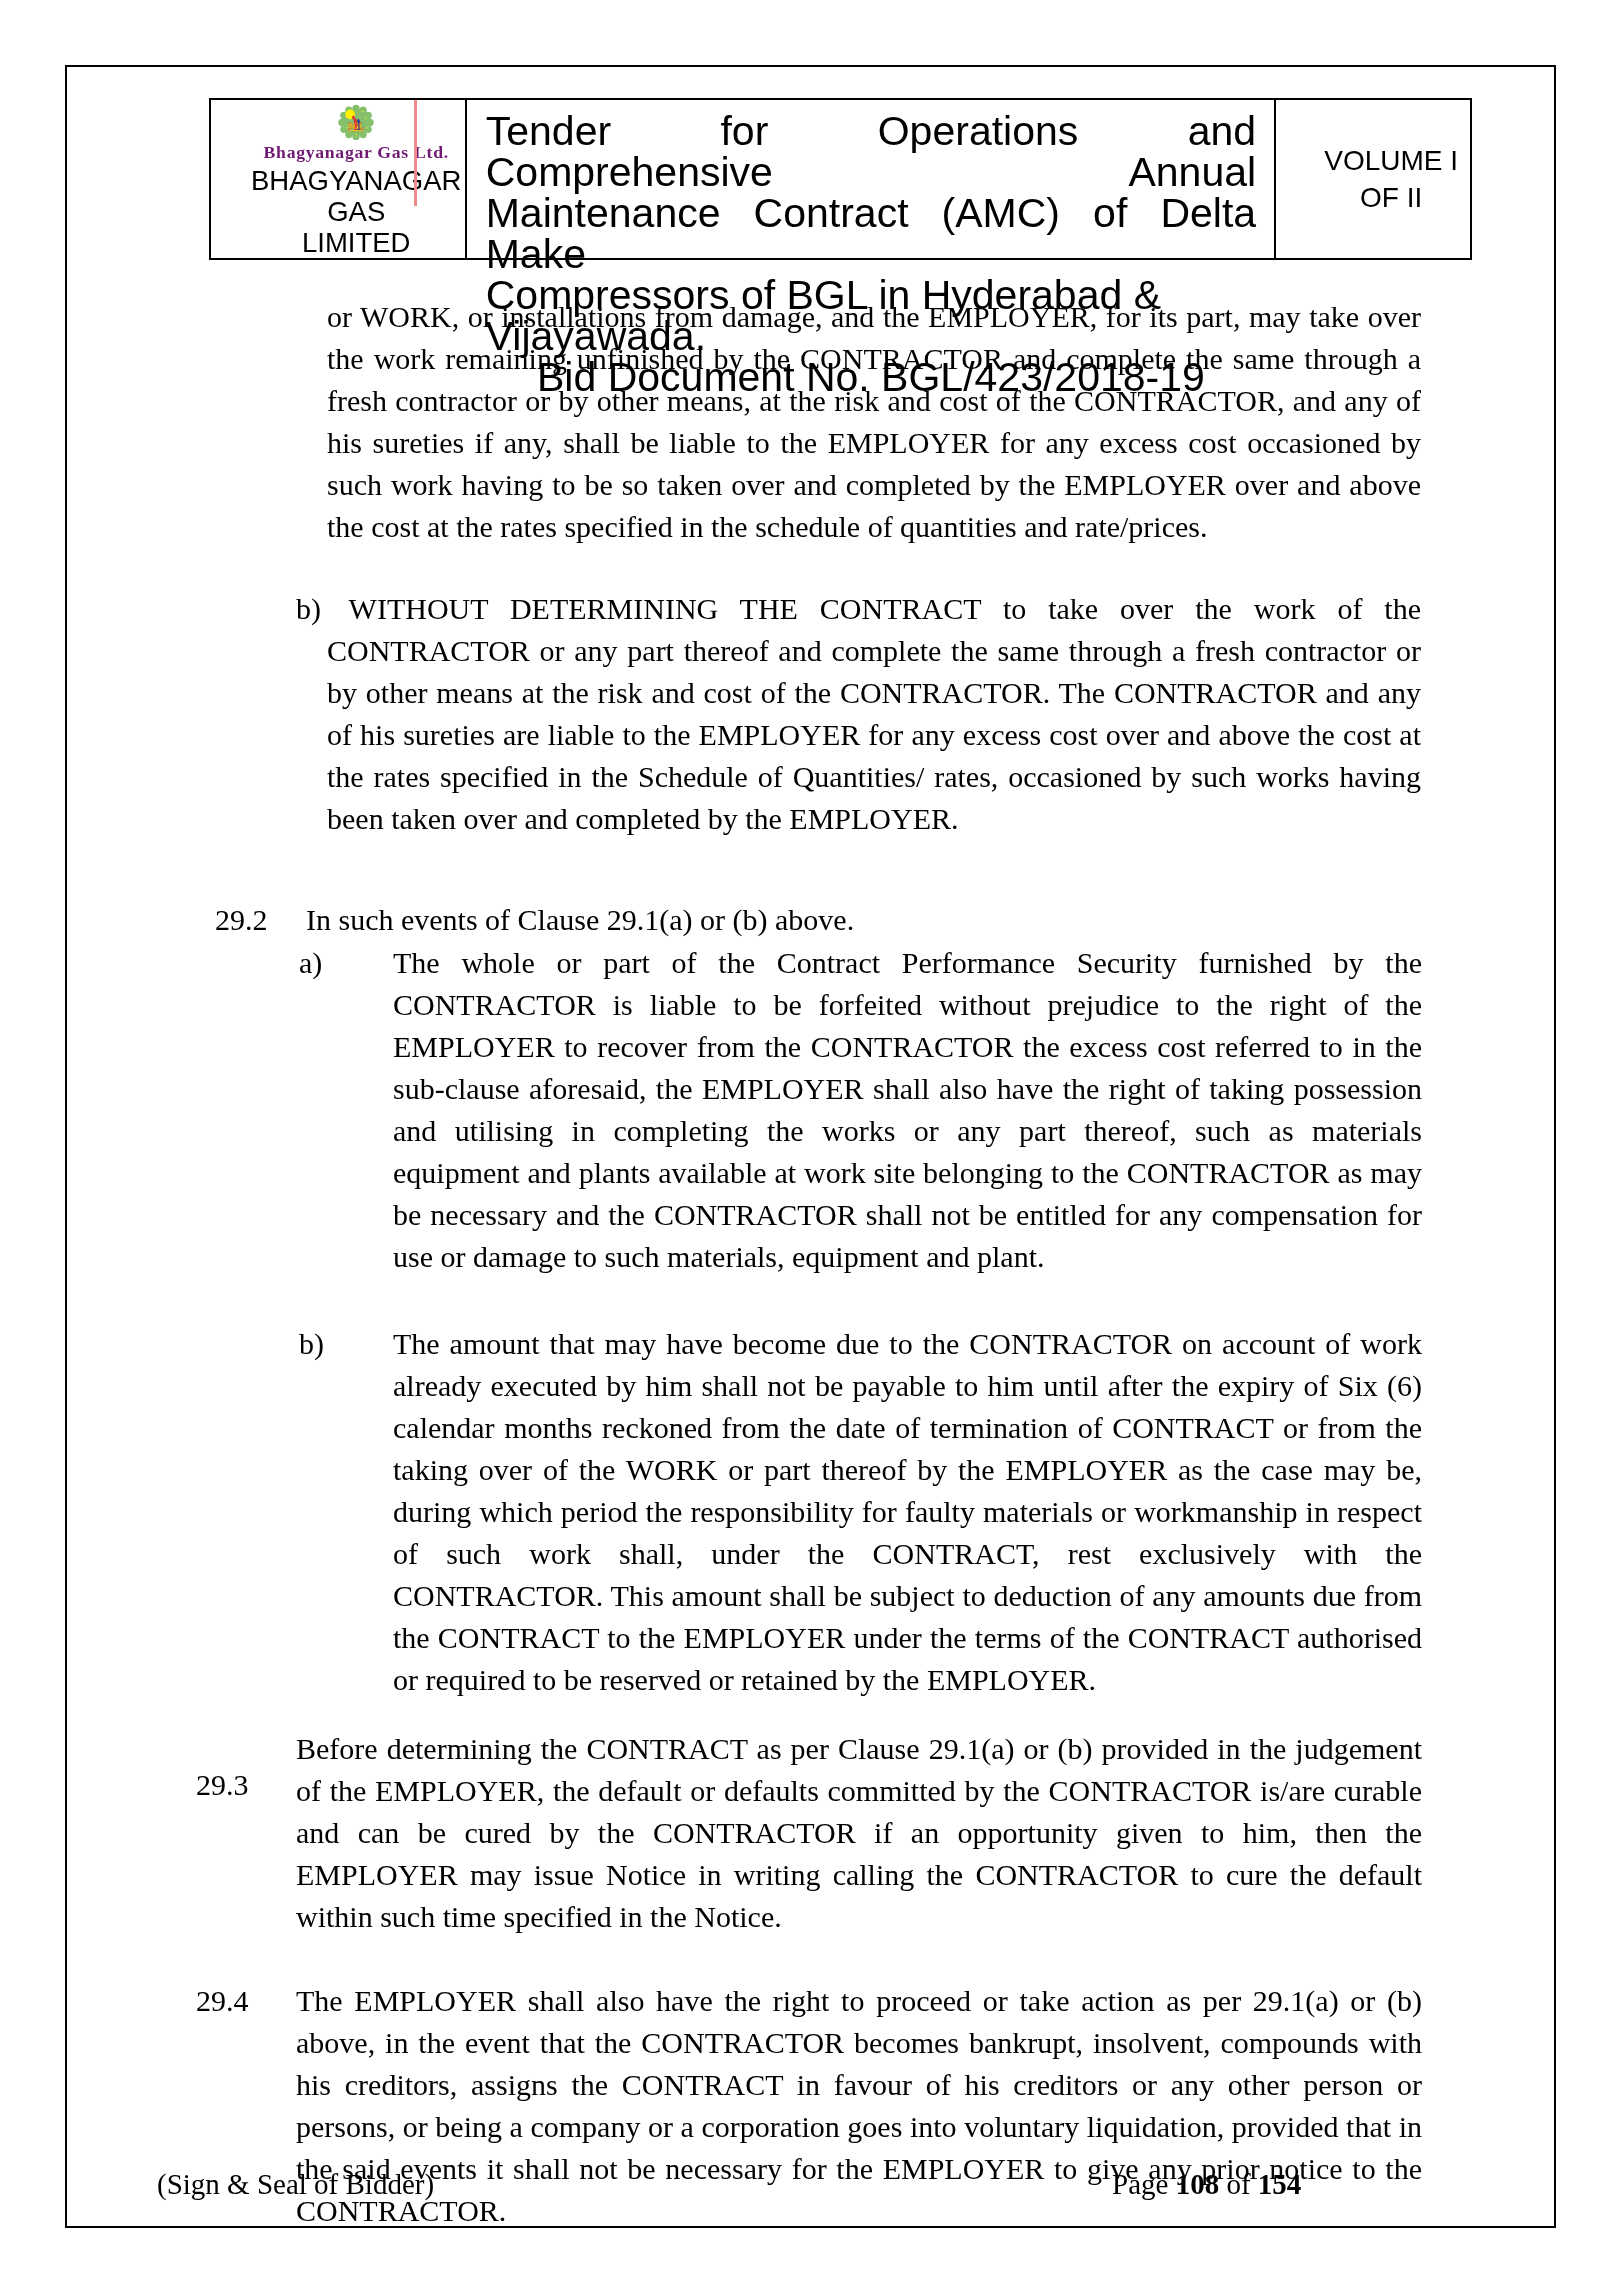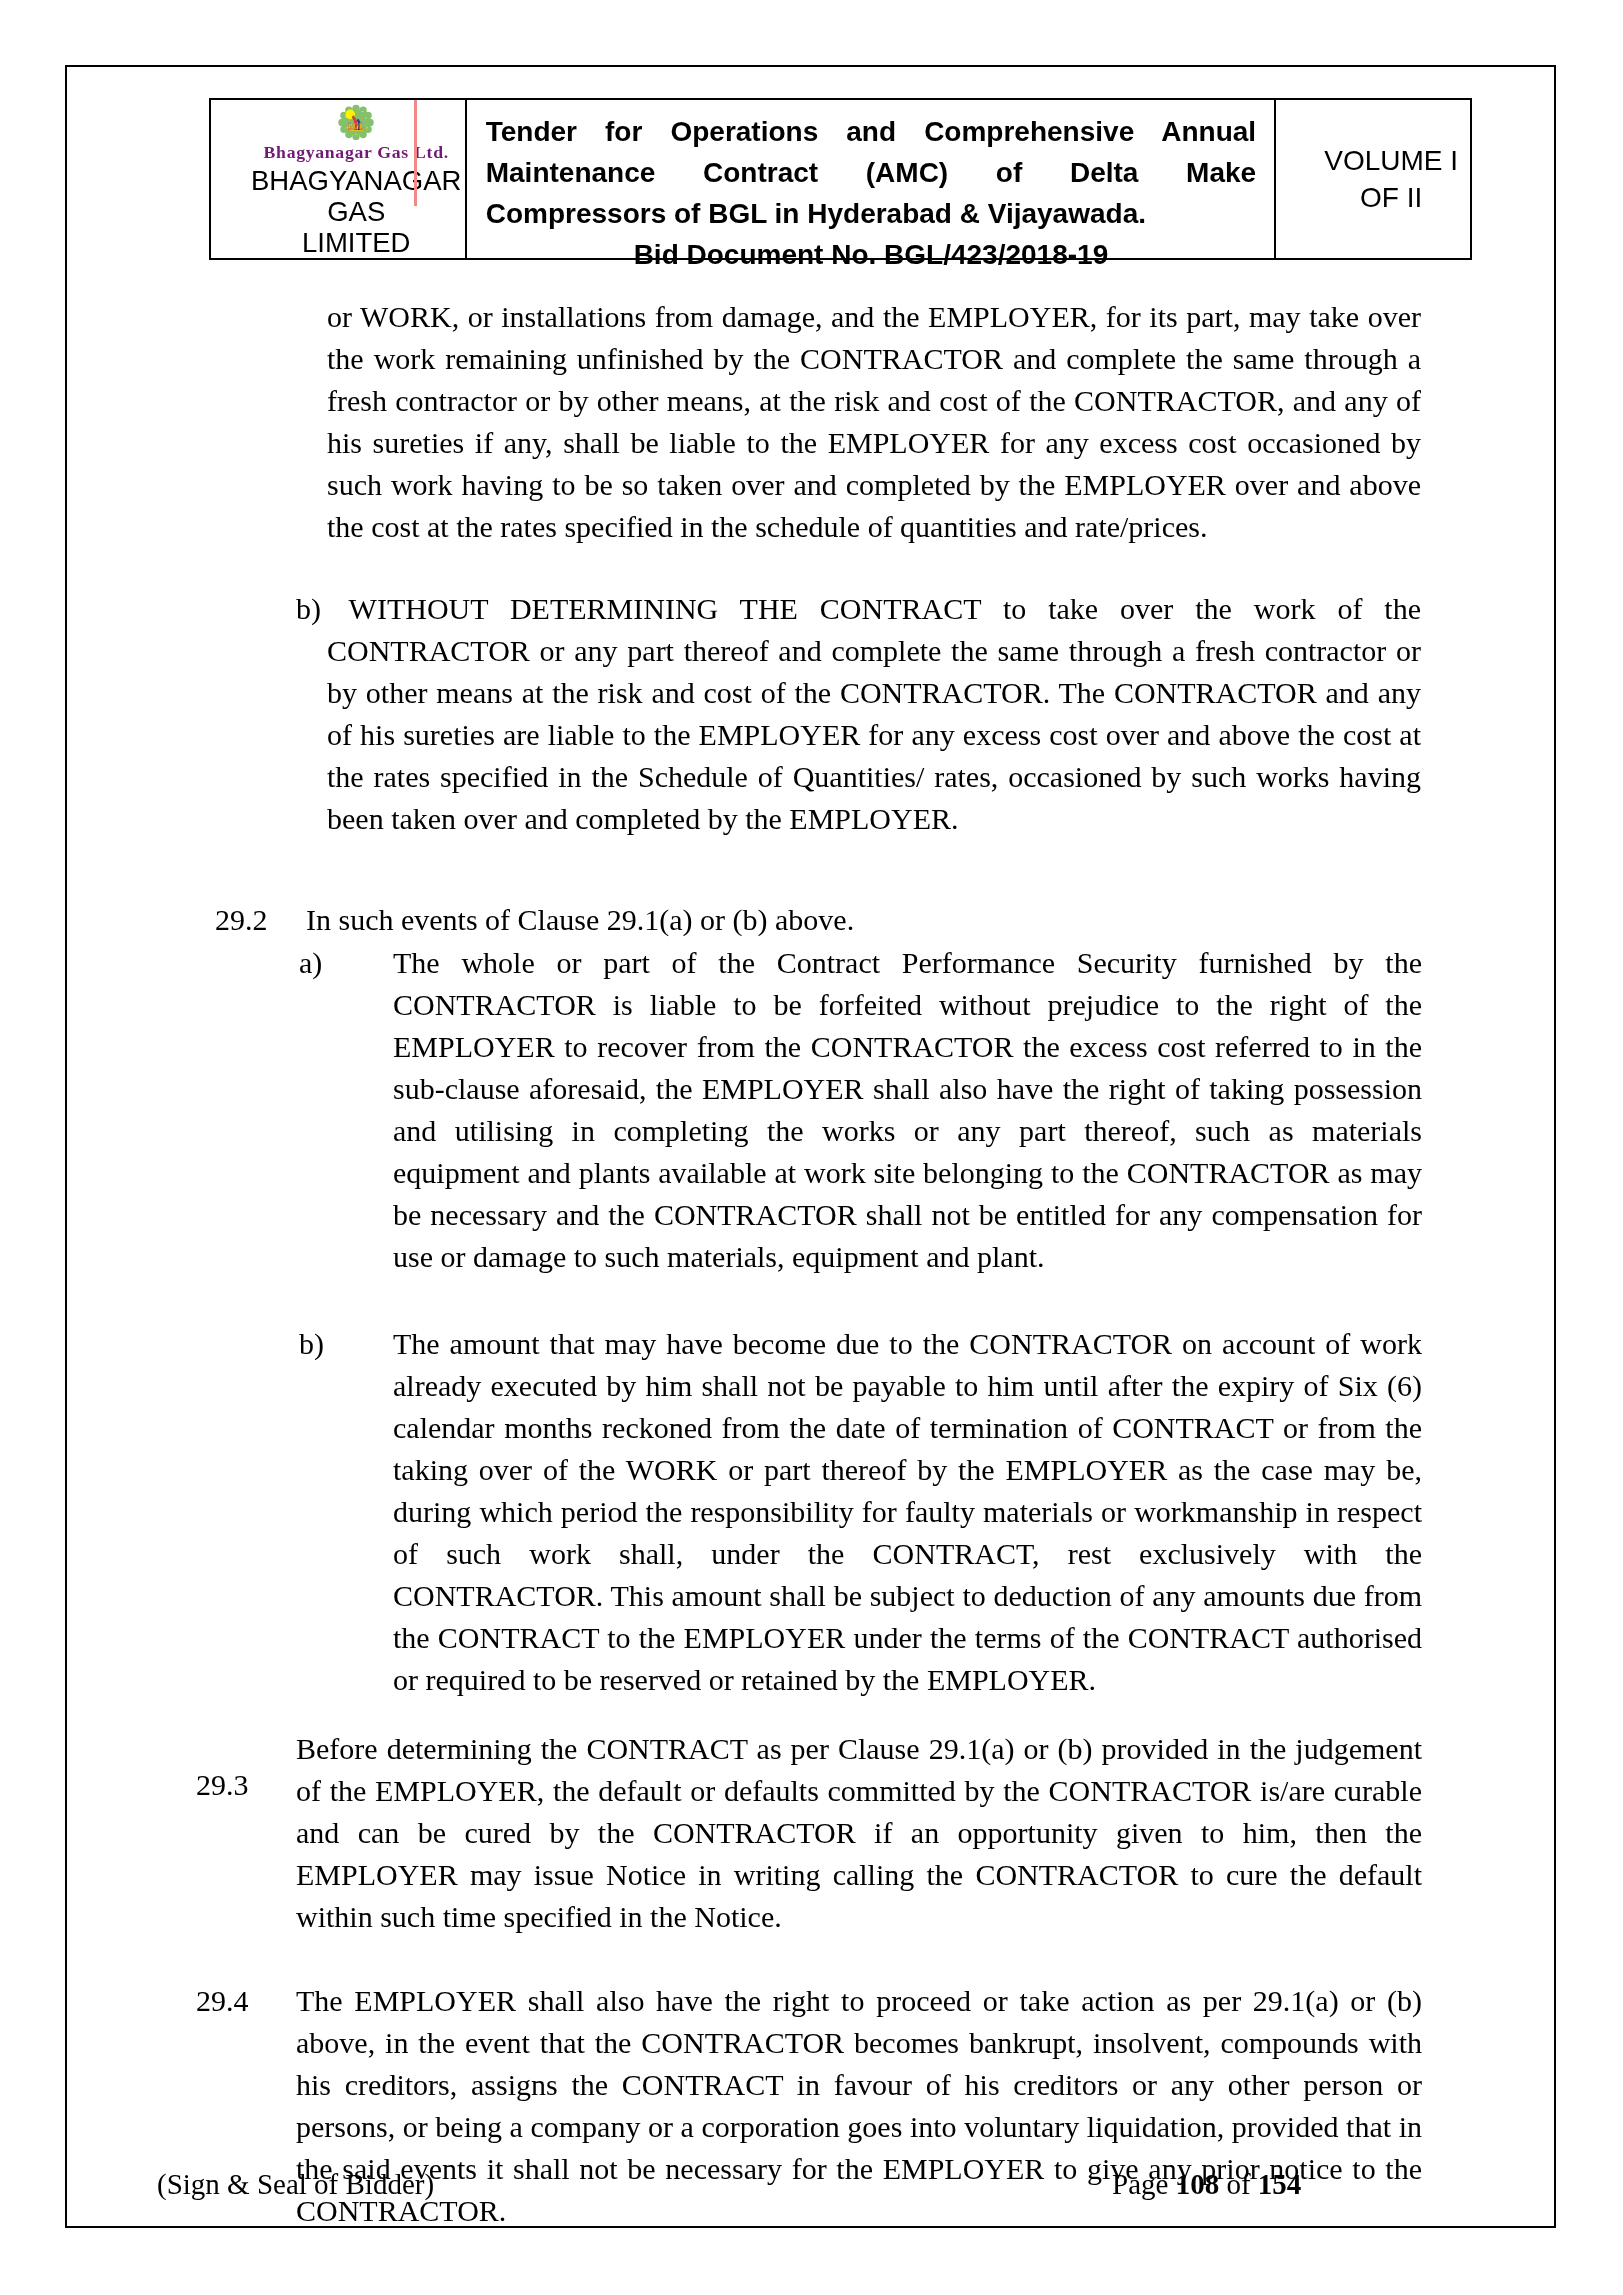--- a/index.html
+++ b/index.html
@@ -45,21 +45,21 @@
   .company-name{
     margin-top:2.6px;
     font-family:"Liberation Sans", sans-serif;
     font-size:27.5px;line-height:31px;
     text-align:center;color:#000;
   }
   .title-cell{
     width:811px;border-right:2.6px solid #000;
     padding:10.5px 18.3px 0 18.3px;
     font-family:"Liberation Sans", sans-serif;
-    font-size:28px;line-height:41px;font-weight:bold;
+    font-size:41px;line-height:41px;
   }
   .title-line-justify{text-align:justify;text-align-last:justify;}
   .title-line-left{text-align:left;}
   .title-line-center{text-align:center;}
   .volume-cell{
     width:194px;
     display:flex;flex-direction:column;justify-content:center;align-items:center;
     font-family:"Liberation Sans", sans-serif;
     font-size:28px;line-height:37px;
     text-align:center;

